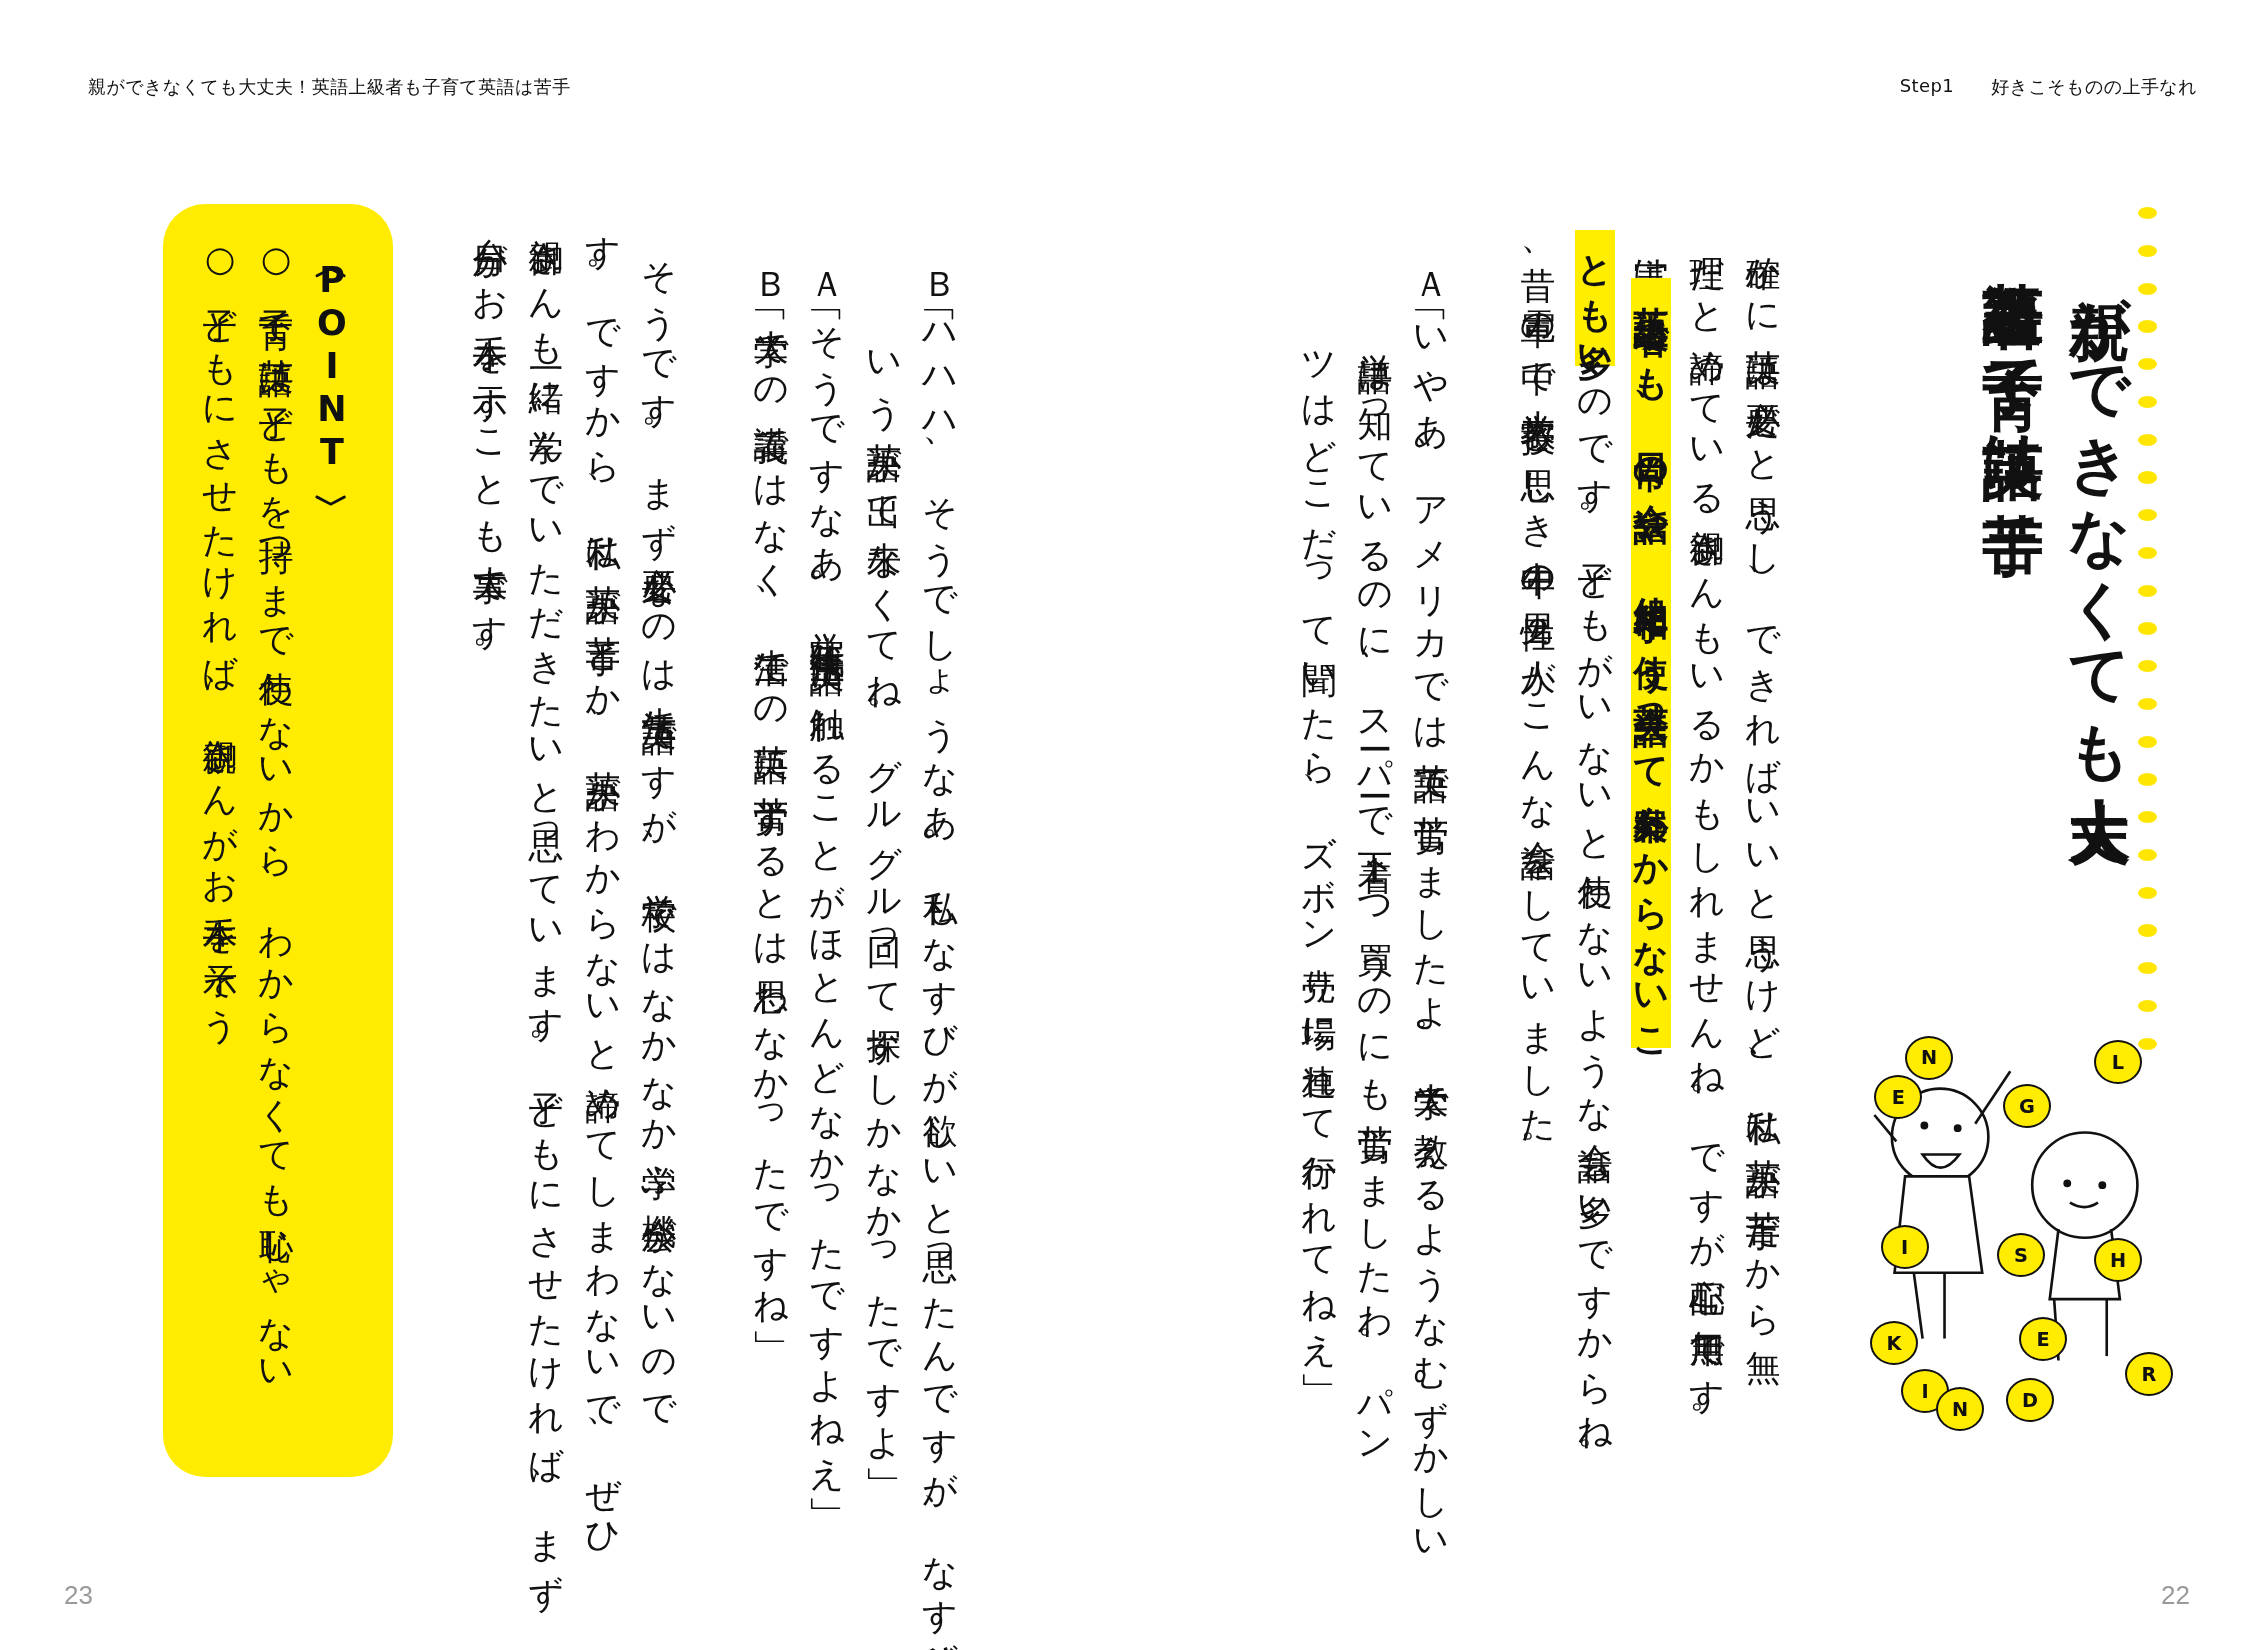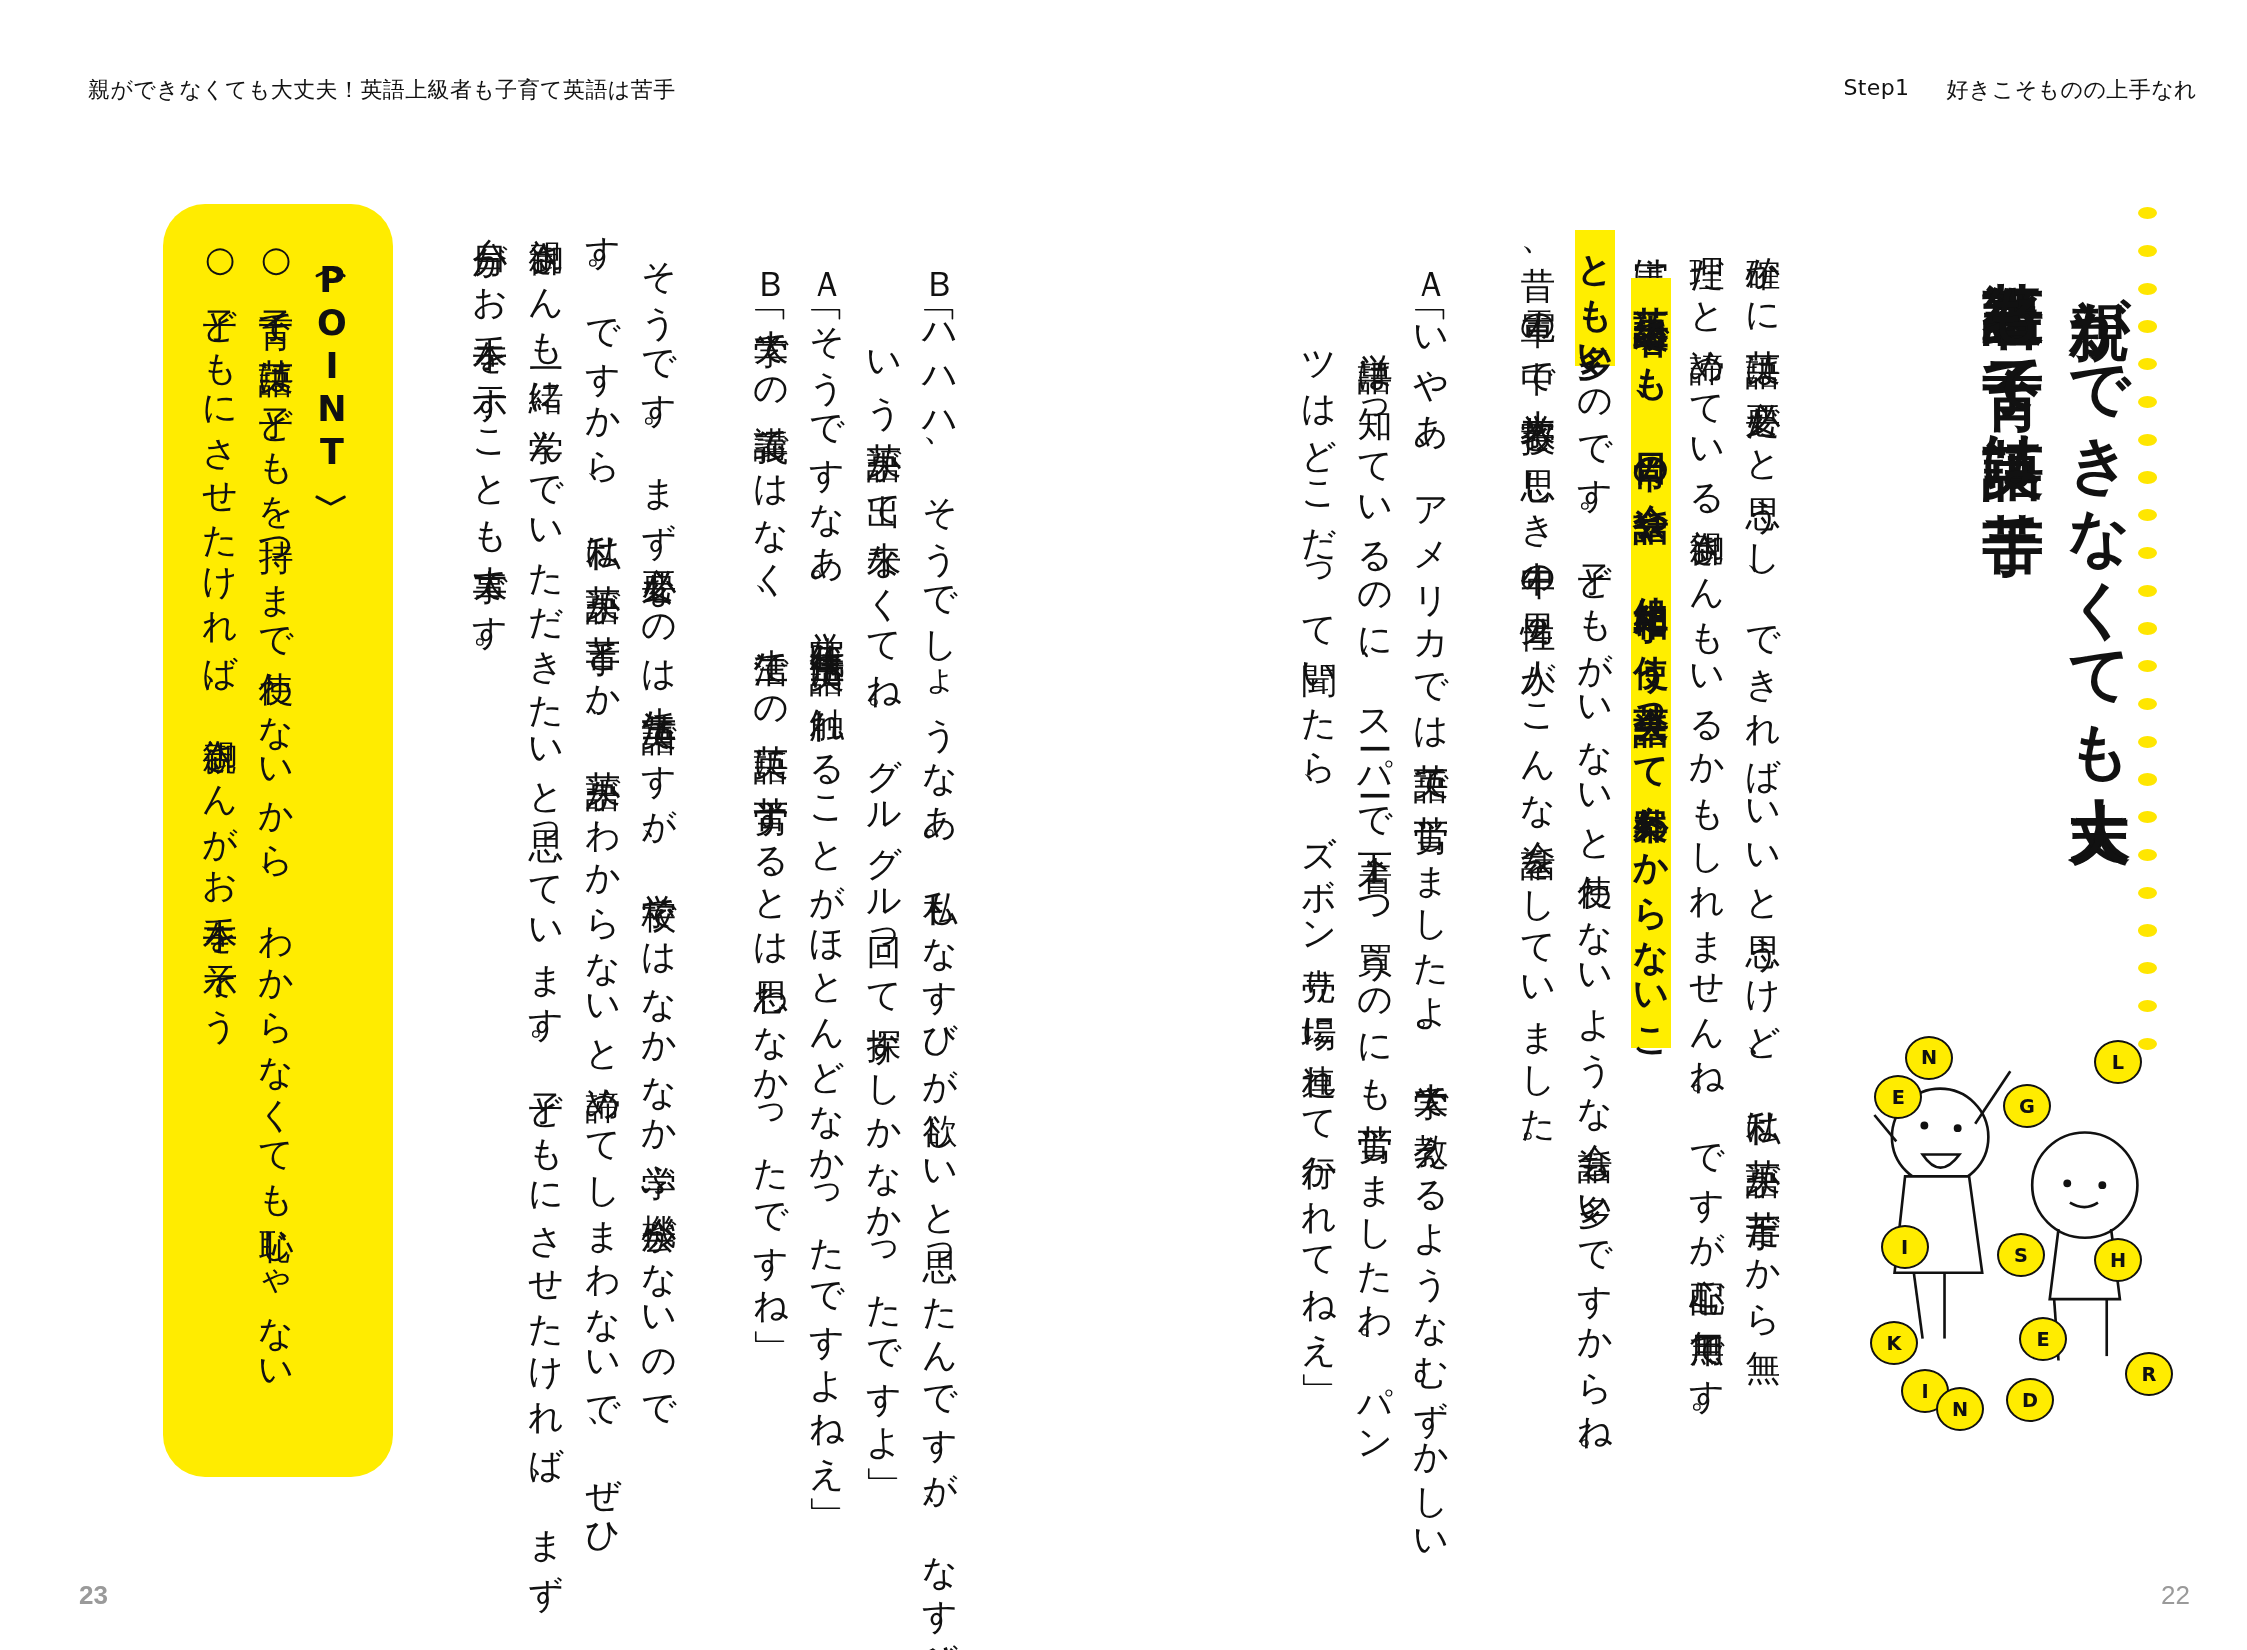--- a/index.html
+++ b/index.html
@@ -1,24 +1,24 @@
 <!DOCTYPE html>
 <html style="font-size:14px"><head>
 <meta charset="utf-8">
 <style>
   html, body { margin:0; padding:0; background:#ffffff; }
   body { width:2247px; height:1650px; position:relative; overflow:hidden;
          font-family:"DejaVu Serif", "Liberation Serif", serif; color:#111; }
   .running-head { position:absolute; top:75px; font-family:"DejaVu Sans","Liberation Sans",sans-serif;
-                  font-size:22px; letter-spacing:0.4px; color:#111; }
+                  font-size:18px; letter-spacing:0.4px; color:#111; }
   .running-head.left { left:88px; }
   .running-head.right { right:50px; display:flex; gap:37px; }
   .folio { position:absolute; top:1580px; font-family:"Liberation Sans","DejaVu Sans",sans-serif;
            font-size:26px; color:#9a9a9a; }
-  .folio.left { left:79px;font-weight:bold; }
+  .folio.left { left:64px; }
   .folio.right { right:57px; }
 
   .vcol { position:absolute; writing-mode:vertical-rl; text-orientation:upright;
           font-size:35px; line-height:1; letter-spacing:4px; white-space:nowrap; }
 
   
   .title-block { position:absolute; left:1966px; top:224px; width:211px; height:790px; }
   .title-line { position:absolute; writing-mode:vertical-rl; text-orientation:upright;
                 font-family:"DejaVu Sans","Liberation Sans",sans-serif; font-weight:bold;
                 font-size:61px; line-height:1; letter-spacing:1.8px; white-space:nowrap; }

